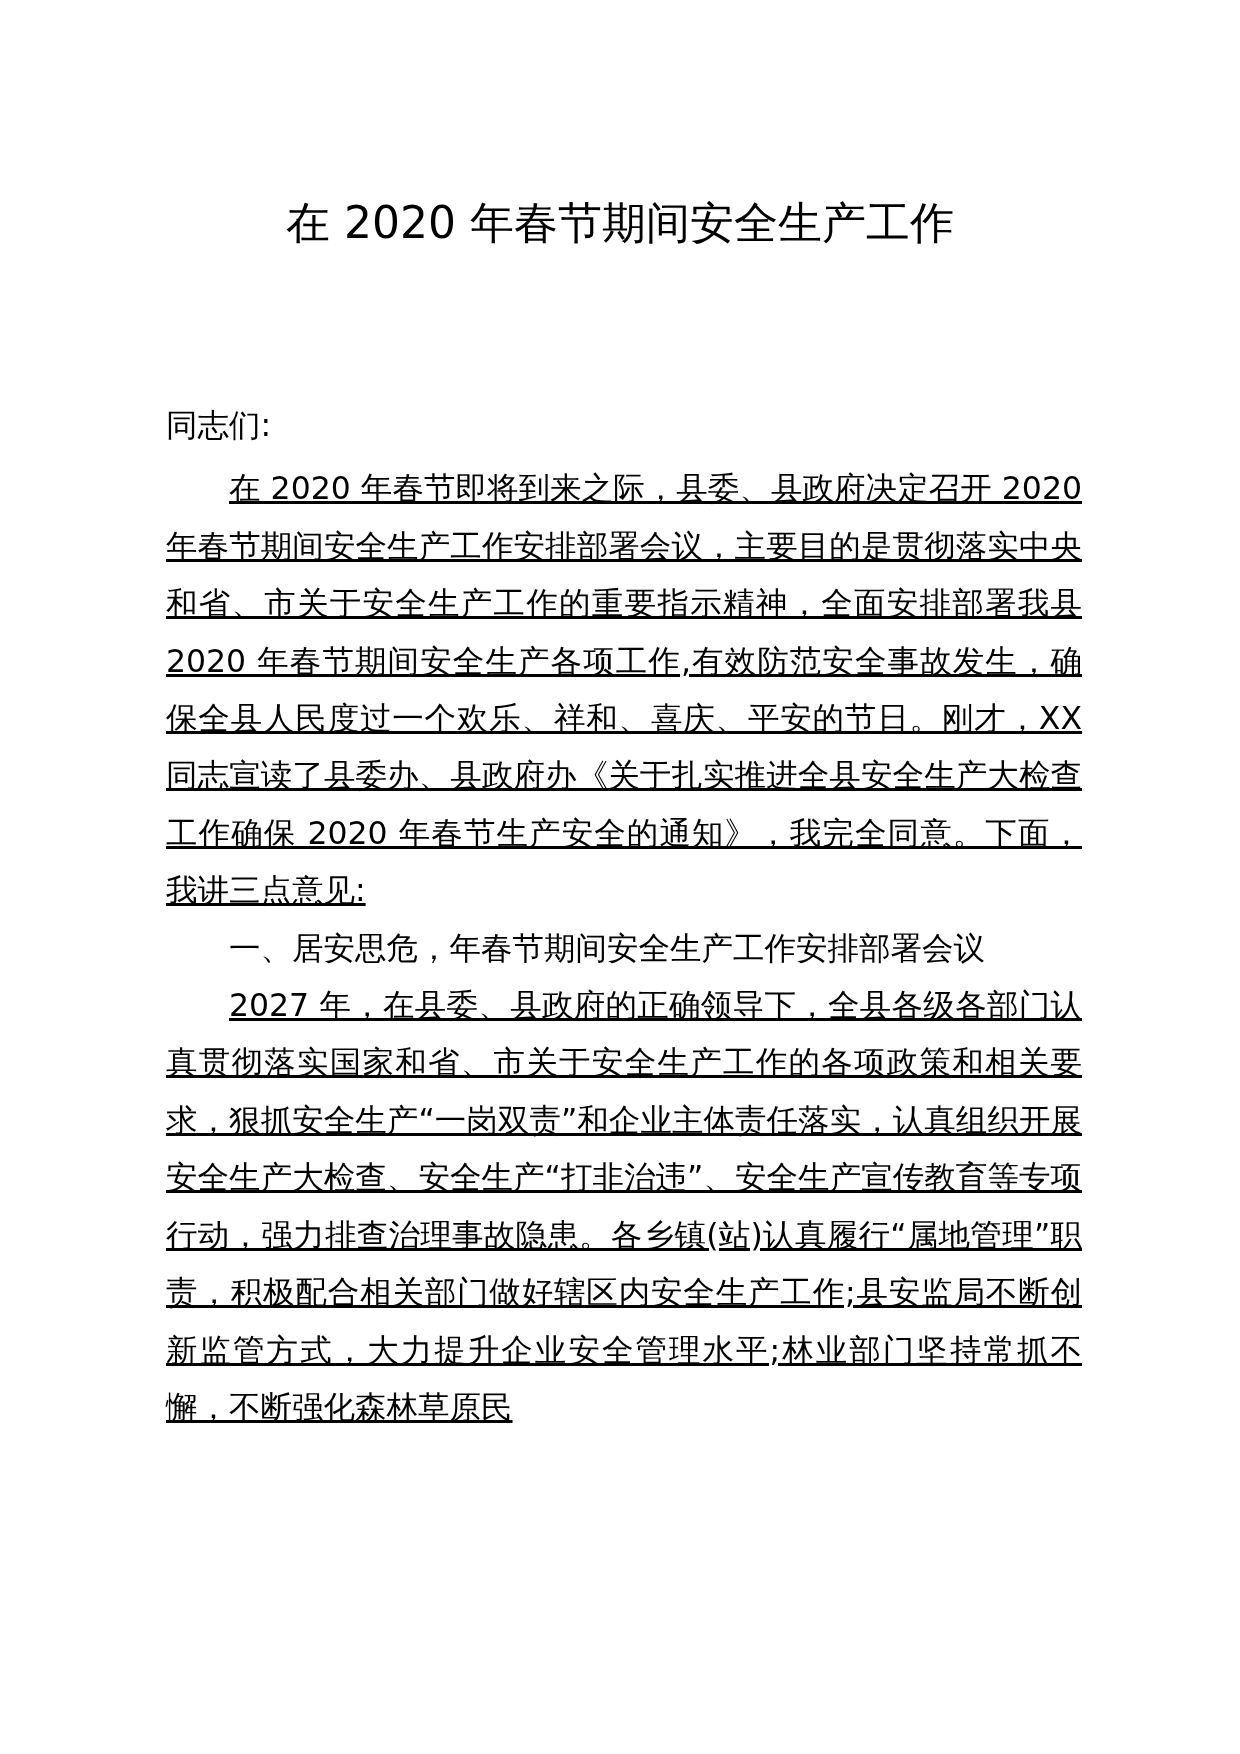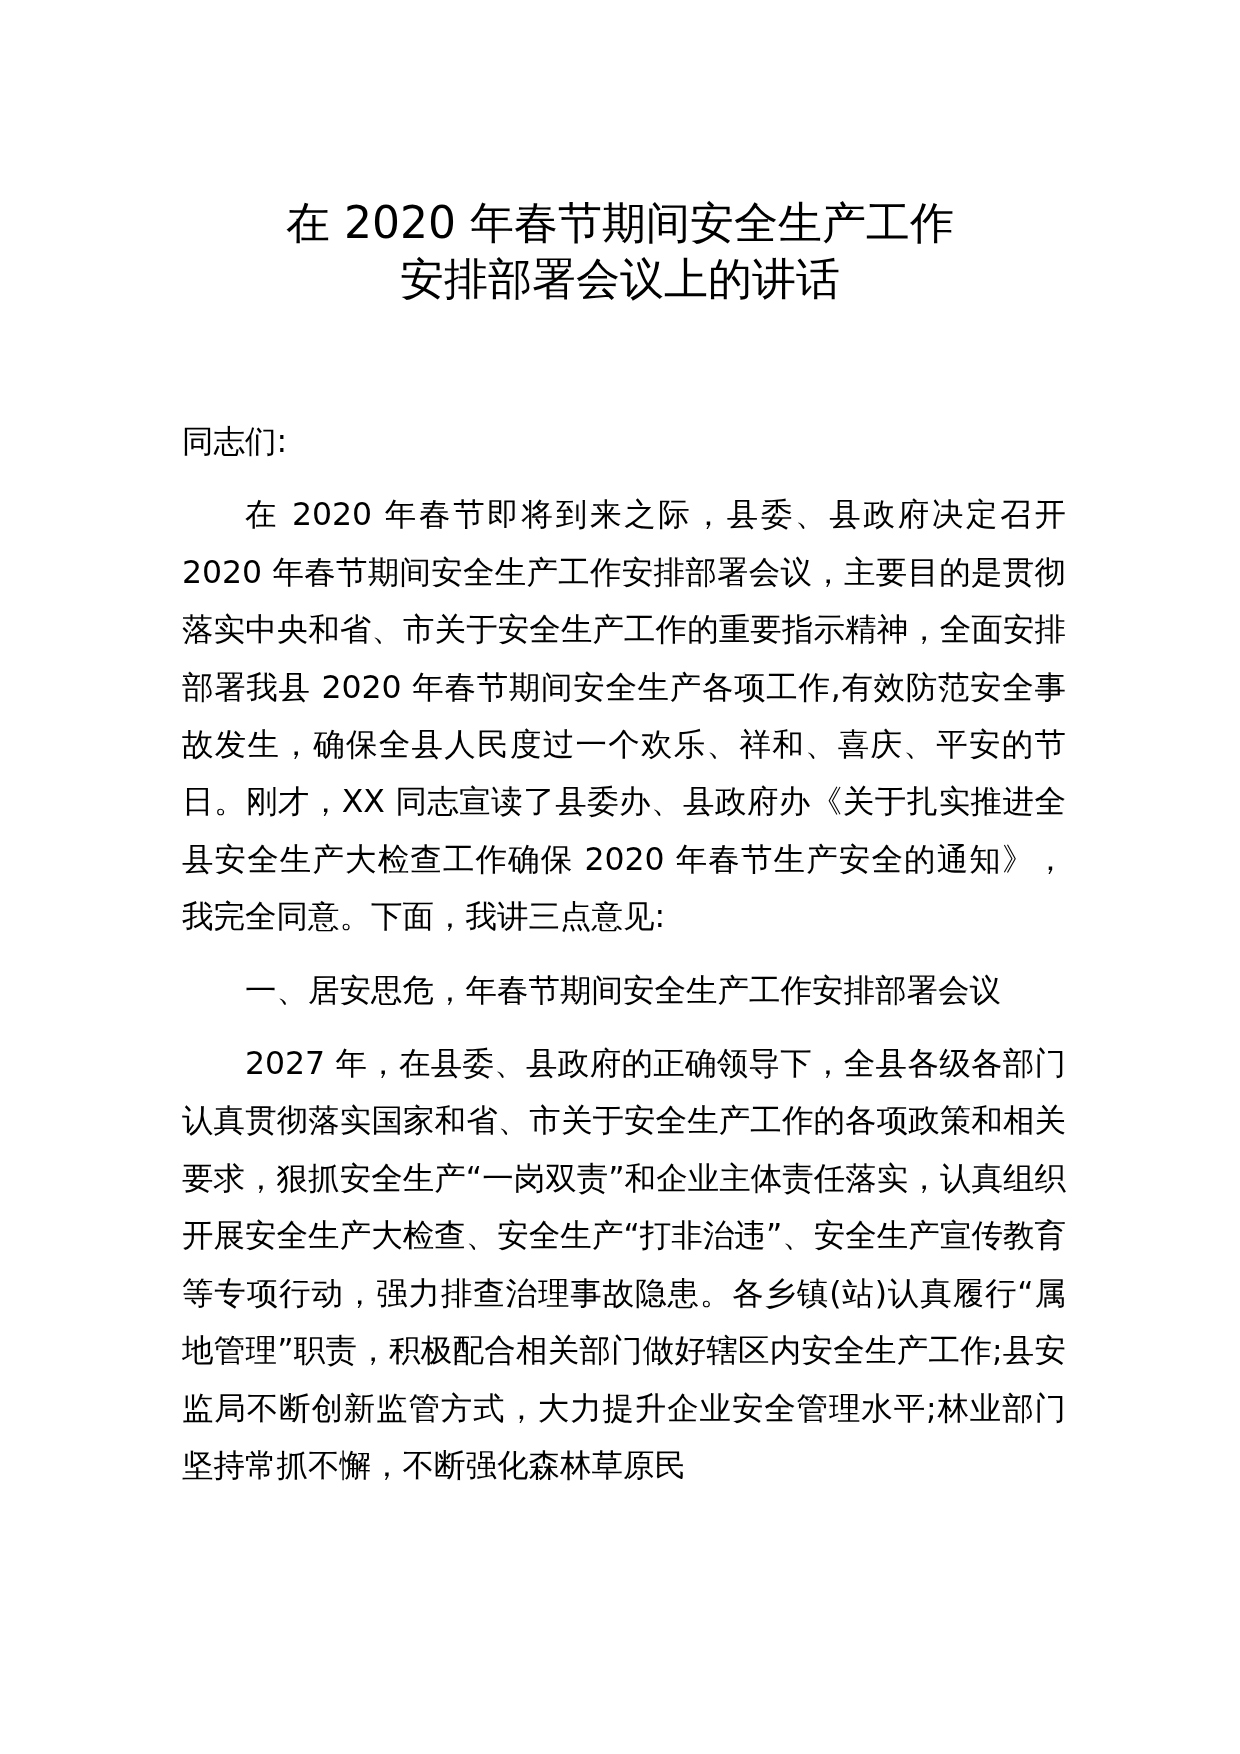--- a/index.html
+++ b/index.html
@@ -42,41 +42,41 @@
       position: absolute;
       left: 166px;
       top: 397px;
       width: 916px;
       font-size: 31.5px;
       line-height: 57.4px;
       text-align: justify;
       text-justify: inter-character;
     }
     .body p {
-      margin: 16px;
+      margin: 0;
       padding: 0;
     }
     .body .salutation {
       margin-bottom: 6px;
     }
     .body .indent {
       text-indent: 2em;
+      text-decoration: underline;
     }
     .body .heading {
       text-indent: 2em;
     }
   </style>
 </head>
 <body>
 
 <div class="page">
 
   <div class="title">
     <span class="line">在 2020 年春节期间安全生产工作</span>
-    <span class="line">安排部署会议上的讲话</span>
   </div>
 
   <div class="body">
     <p class="salutation">同志们:</p>
     <p class="indent">在 2020 年春节即将到来之际，县委、县政府决定召开 2020 年春节期间安全生产工作安排部署会议，主要目的是贯彻落实中央和省、市关于安全生产工作的重要指示精神，全面安排部署我县 2020 年春节期间安全生产各项工作,有效防范安全事故发生，确保全县人民度过一个欢乐、祥和、喜庆、平安的节日。刚才，XX 同志宣读了县委办、县政府办《关于扎实推进全县安全生产大检查工作确保 2020 年春节生产安全的通知》，我完全同意。下面，我讲三点意见:</p>
     <p class="heading">一、居安思危，年春节期间安全生产工作安排部署会议</p>
     <p class="indent">2027 年，在县委、县政府的正确领导下，全县各级各部门认真贯彻落实国家和省、市关于安全生产工作的各项政策和相关要求，狠抓安全生产“一岗双责”和企业主体责任落实，认真组织开展安全生产大检查、安全生产“打非治违”、安全生产宣传教育等专项行动，强力排查治理事故隐患。各乡镇(站)认真履行“属地管理”职责，积极配合相关部门做好辖区内安全生产工作;县安监局不断创新监管方式，大力提升企业安全管理水平;林业部门坚持常抓不懈，不断强化森林草原民</p>
   </div>
 
 </div>

